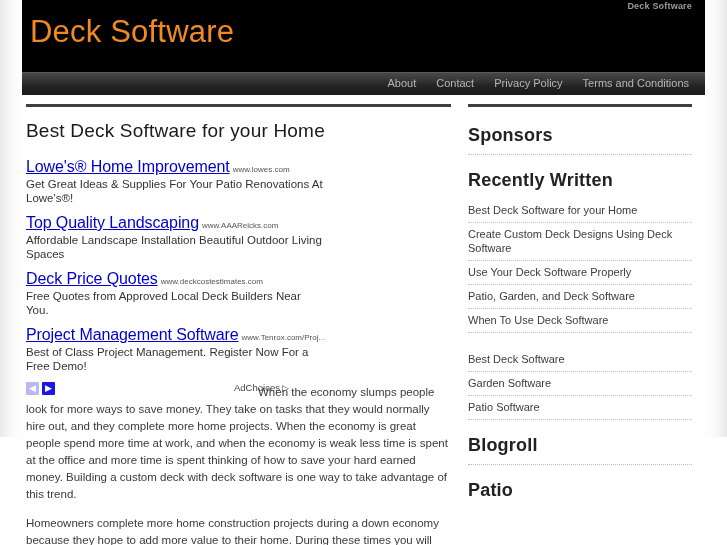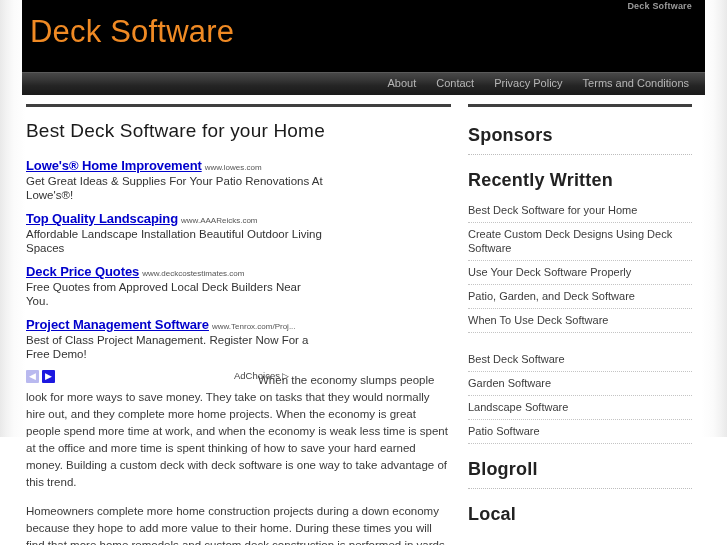--- a/index.html
+++ b/index.html
@@ -105,22 +105,22 @@
     margin: 0 0 15px 0;
     line-height: 24px;
     letter-spacing: 0.2px;
   }
 
   
   #ad-block { width: 300px; margin-bottom: 2px; }
   .ad-unit { margin-bottom: 9px; }
   .ad-title {
     color: #0000cc;
-    font-size: 13px;
-    font-weight: bold;
+    font-size: 16px;
+    font-weight: normal;
     text-decoration: underline;
     cursor: pointer;
     letter-spacing: -0.1px;
   }
   .ad-url {
     color: #555555;
     font-size: 8px;
     text-decoration: none;
     margin-left: 3px;
     white-space: nowrap;
@@ -288,29 +288,28 @@
         <li>Use Your Deck Software Properly</li>
         <li>Patio, Garden, and Deck Software</li>
         <li>When To Use Deck Software</li>
       </ul>
     </div>
 
     <div class="widget">
       <ul class="widget-list">
         <li>Best Deck Software</li>
         <li>Garden Software</li>
-        <li>Landscape Software</li>
         <li>Patio Software</li>
       </ul>
     </div>
 
     <div class="widget">
       <h3 class="widget-title">Blogroll</h3>
       <div class="widget-sep"></div>
     </div>
 
     <div class="widget">
-      <h3 class="widget-title">Local</h3>
+      <h3 class="widget-title">Patio</h3>
 
     </div>
   </div>
 
 </div>
 
 </body></html>

